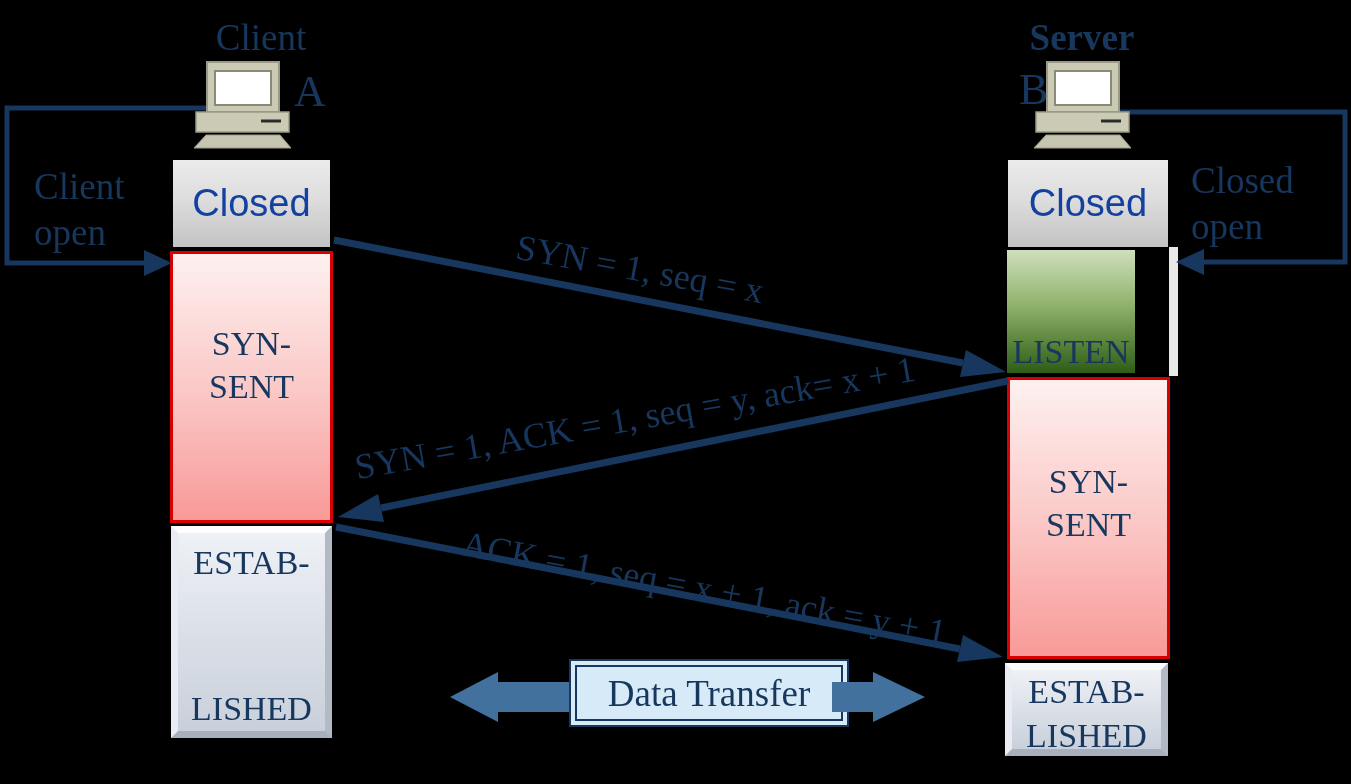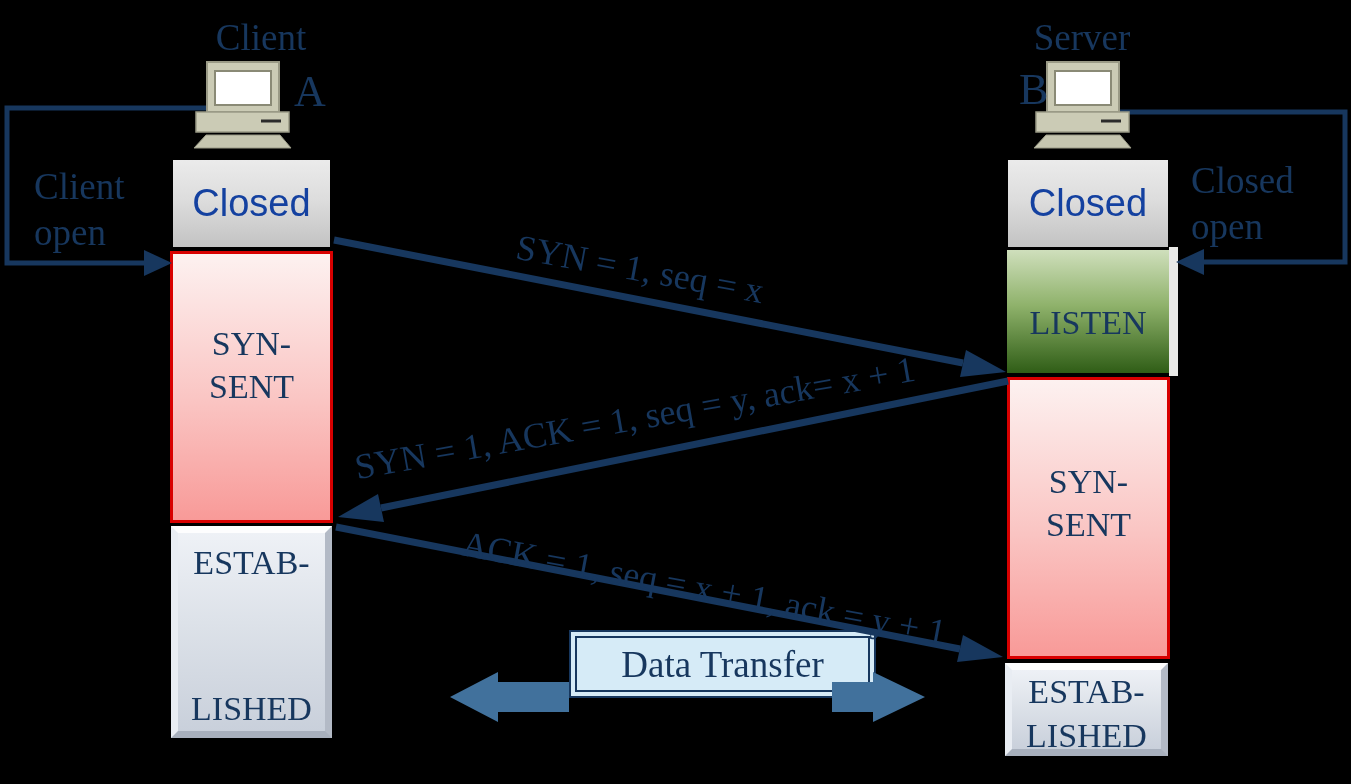--- a/index.html
+++ b/index.html
@@ -15,44 +15,44 @@
             font-family:"Liberation Sans",sans-serif;font-size:38px;color:#1441a0;}
   #closed-b{left:1008px;top:160px;width:160px;height:87px;
             background:linear-gradient(180deg,#ebebeb 0%,#dddddd 45%,#c3c3c3 100%);
             font-family:"Liberation Sans",sans-serif;font-size:38px;color:#1441a0;}
   #syn-sent{left:170px;top:251px;width:163px;height:272px;border:3px solid #d80000;
             background:linear-gradient(180deg,#fdf1f0 0%,#fac5c3 55%,#f89a98 100%);
             padding-bottom:45px;}
   #syn-rcvd{left:1007px;top:377px;width:163px;height:282px;border:3px solid #d80000;
             background:linear-gradient(180deg,#fdf1f0 0%,#fac5c3 55%,#f89a98 100%);
             padding-bottom:30px;}
-  #listen{left:1007px;top:250px;width:162px;height:123px;justify-content:center;
+  #listen{left:1007px;top:250px;width:128px;height:123px;justify-content:flex-end;
           padding-top:22px;
           background:linear-gradient(180deg,#cfdfbc 0%,#8fb26b 45%,#2f5d16 100%);}
   #listen-strip{left:1169px;top:247px;width:9px;height:129px;background:#e9e9e7;z-index:1;}
   .estab{border:7px solid;border-color:#fdfdfe #b3bac6 #a8b0bd #e9edf3;
          background:linear-gradient(180deg,#eef1f6 0%,#dde2e9 45%,#c9d0db 100%);
          line-height:44px;justify-content:space-between;}
   #estab-a{left:171px;top:526px;width:161px;height:212px;padding-top:8px;}
   #estab-b{left:1005px;top:663px;width:163px;height:93px;}
   
   .lbl{position:absolute;z-index:4;color:#17375e;}
   #client-title{left:196px;top:16px;width:130px;text-align:center;font-size:37px;}
-  #server-title{left:1017px;top:16px;width:130px;text-align:center;font-size:37px;}
+  #server-title{left:1017px;top:16px;width:130px;text-align:center;font-size:37px;font-weight:bold;}
   #host-a{left:294px;top:66px;font-size:44px;}
   #host-b{left:1019px;top:64px;font-size:44px;}
   #active-open{left:34px;top:164px;font-size:37px;line-height:46px;}
   #passive-open{left:1191px;top:158px;font-size:37px;line-height:46px;}
   
   .msg{position:absolute;z-index:4;white-space:nowrap;font-size:36px;color:#17375e;}
   #msg-syn{left:640px;top:269px;transform:translate(-50%,-50%) rotate(10.3deg);}
   #msg-synack{left:635px;top:418px;transform:translate(-50%,-50%) rotate(-10deg);}
   #msg-ack{left:704px;top:588px;transform:translate(-50%,-50%) rotate(10.5deg);}
   
-  #dt-box{left:569px;top:630px;width:307px;height:68px;z-index:2;position:absolute;
+  #dt-box{left:569px;top:659px;width:280px;height:68px;z-index:2;position:absolute;
           box-sizing:border-box;display:flex;align-items:center;justify-content:center;
           background:#d6ebf7;border:2px solid #17375e;
           box-shadow:inset 0 0 0 4px #d6ebf7, inset 0 0 0 6px #17375e;
           font-size:37px;color:#17375e;}
   #artwork{position:absolute;left:0;top:0;z-index:3;}
 </style>
 </head>
 <body>
 
 <div id="canvas">

